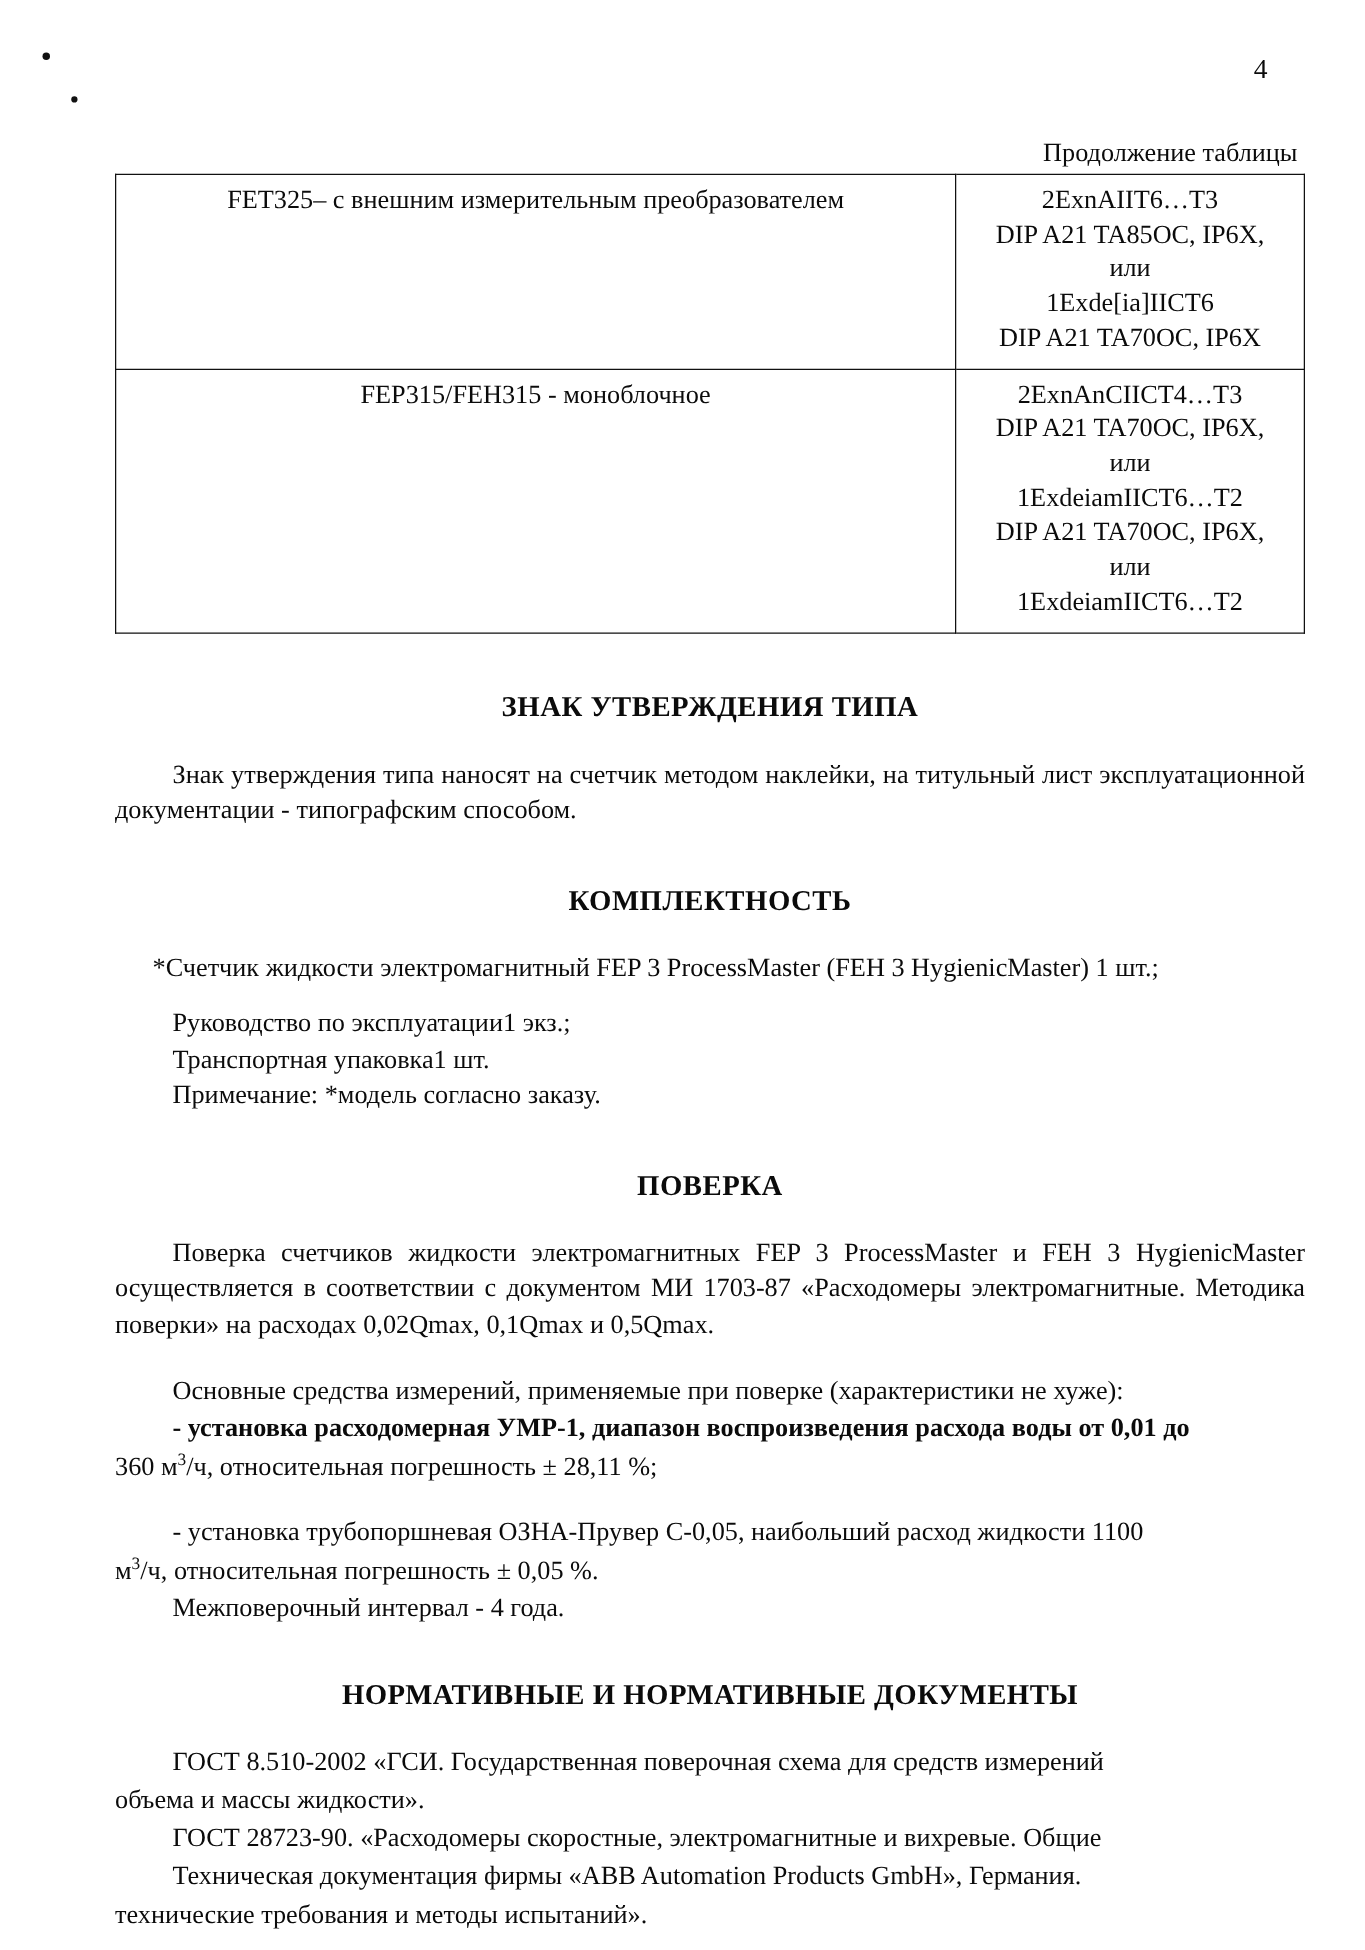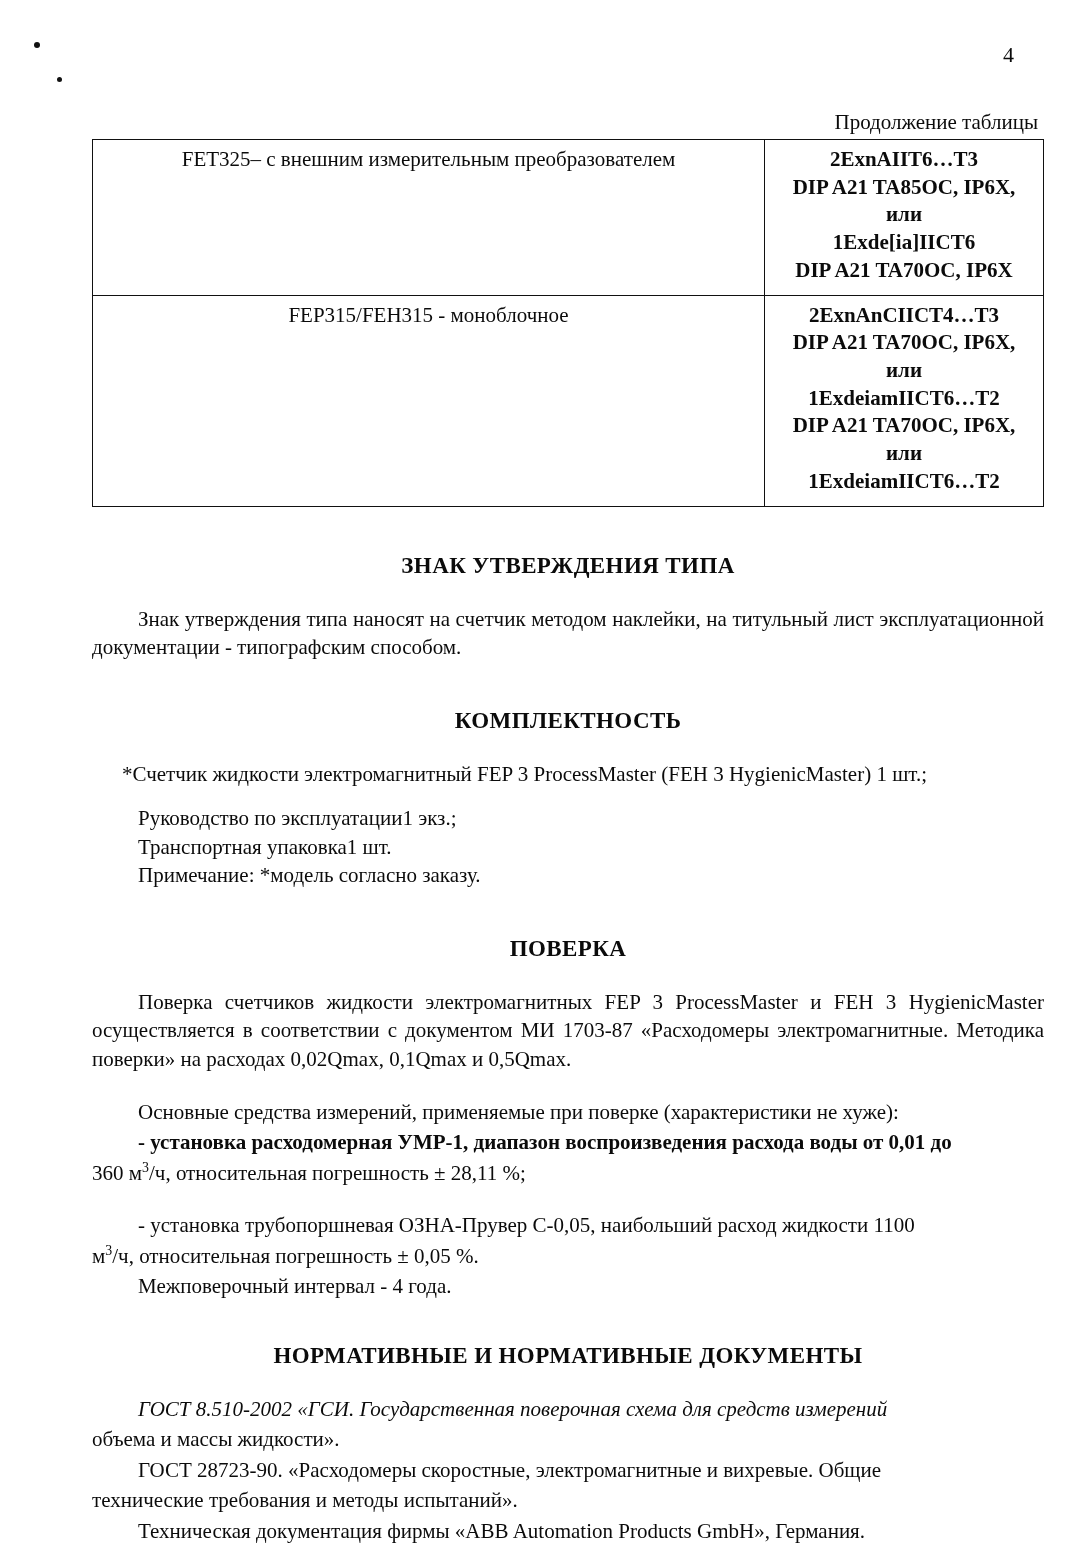--- a/index.html
+++ b/index.html
@@ -60,21 +60,21 @@
     line-height: 1.32;
   }
   table.spec td.left {
     width: 655px;
     text-align: center;
     margin-left: 20px;
   }
   table.spec td.right {
     text-align: center;
   }
-  .cell-line { white-space: pre; font-weight: bold; }
+  .cell-line { white-space: pre; }
 
   h2.section {
     text-align: center;
     font-size: 23px;
     font-weight: bold;
     margin: 46px 0 26px 0;
     letter-spacing: 0.4px;
   }
   h2.section.tight { margin-top: 42px; }
 
@@ -167,20 +167,20 @@
     <div class="spacer-md"></div>
 
     <p class="para nojust" style="padding-left:46px;">Основные средства измерений, применяемые при поверке (характеристики не хуже):</p>
     <p class="para nojust" style="padding-left:46px;font-weight:bold;">- установка расходомерная УМР-1, диапазон воспроизведения расхода воды от 0,01 до</p>
     <p class="para nojust"><span>360 м</span><sup>3</sup><span>/ч, относительная погрешность ± 28,11 %;</span></p>
     <p class="para nojust" style="padding-left:46px;margin-top:24px;">- установка трубопоршневая ОЗНА-Прувер С-0,05, наибольший расход жидкости 1100</p>
     <p class="para nojust"><span>м</span><sup>3</sup><span>/ч, относительная погрешность ± 0,05 %.</span></p>
     <p class="para nojust" style="padding-left:46px;">Межповерочный интервал - 4 года.</p>
 
     <h2 class="section tight">НОРМАТИВНЫЕ И НОРМАТИВНЫЕ ДОКУМЕНТЫ</h2>
-    <p class="para nojust" style="padding-left:46px;font-style:italic;">ГОСТ 8.510-2002 «ГСИ. Государственная поверочная схема для средств измерений</p>
+    <p class="para nojust" style="padding-left:46px;">ГОСТ 8.510-2002 «ГСИ. Государственная поверочная схема для средств измерений</p>
     <p class="para nojust">объема и массы жидкости».</p>
     <p class="para nojust" style="padding-left:46px;">ГОСТ 28723-90.   «Расходомеры скоростные, электромагнитные и вихревые. Общие</p>
+    <p class="para nojust" style="padding-left:46px;">Техническая документация фирмы «ABB Automation Products GmbH», Германия.</p>
     <p class="para nojust">технические требования и методы испытаний».</p>
-    <p class="para nojust" style="padding-left:46px;">Техническая документация фирмы «ABB Automation Products GmbH», Германия.</p>
 
   </div>
 </div>
 
 </body></html>

